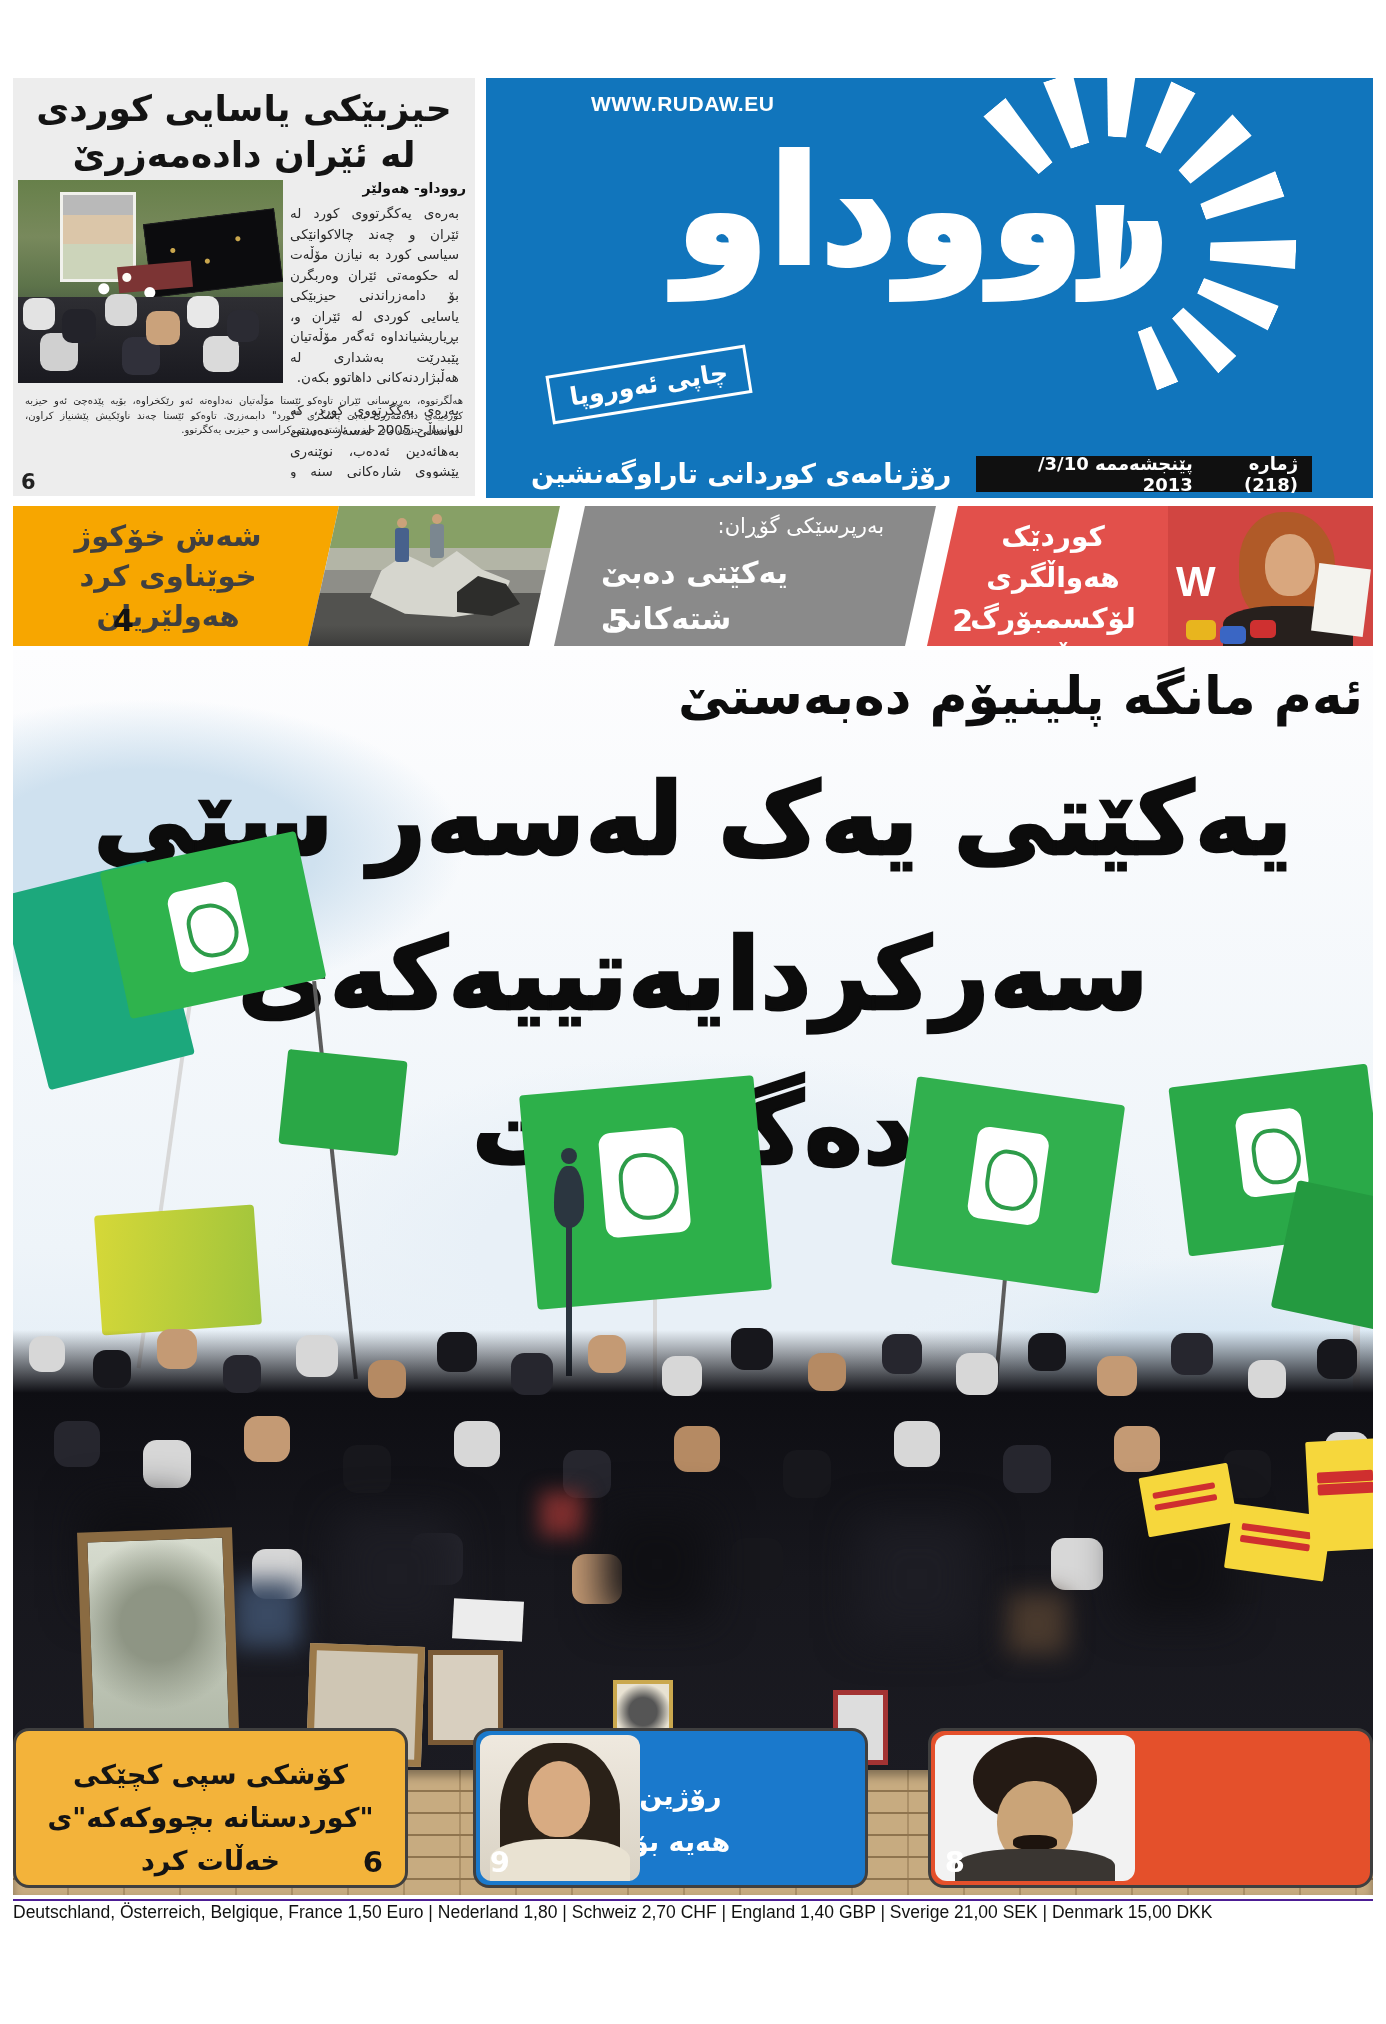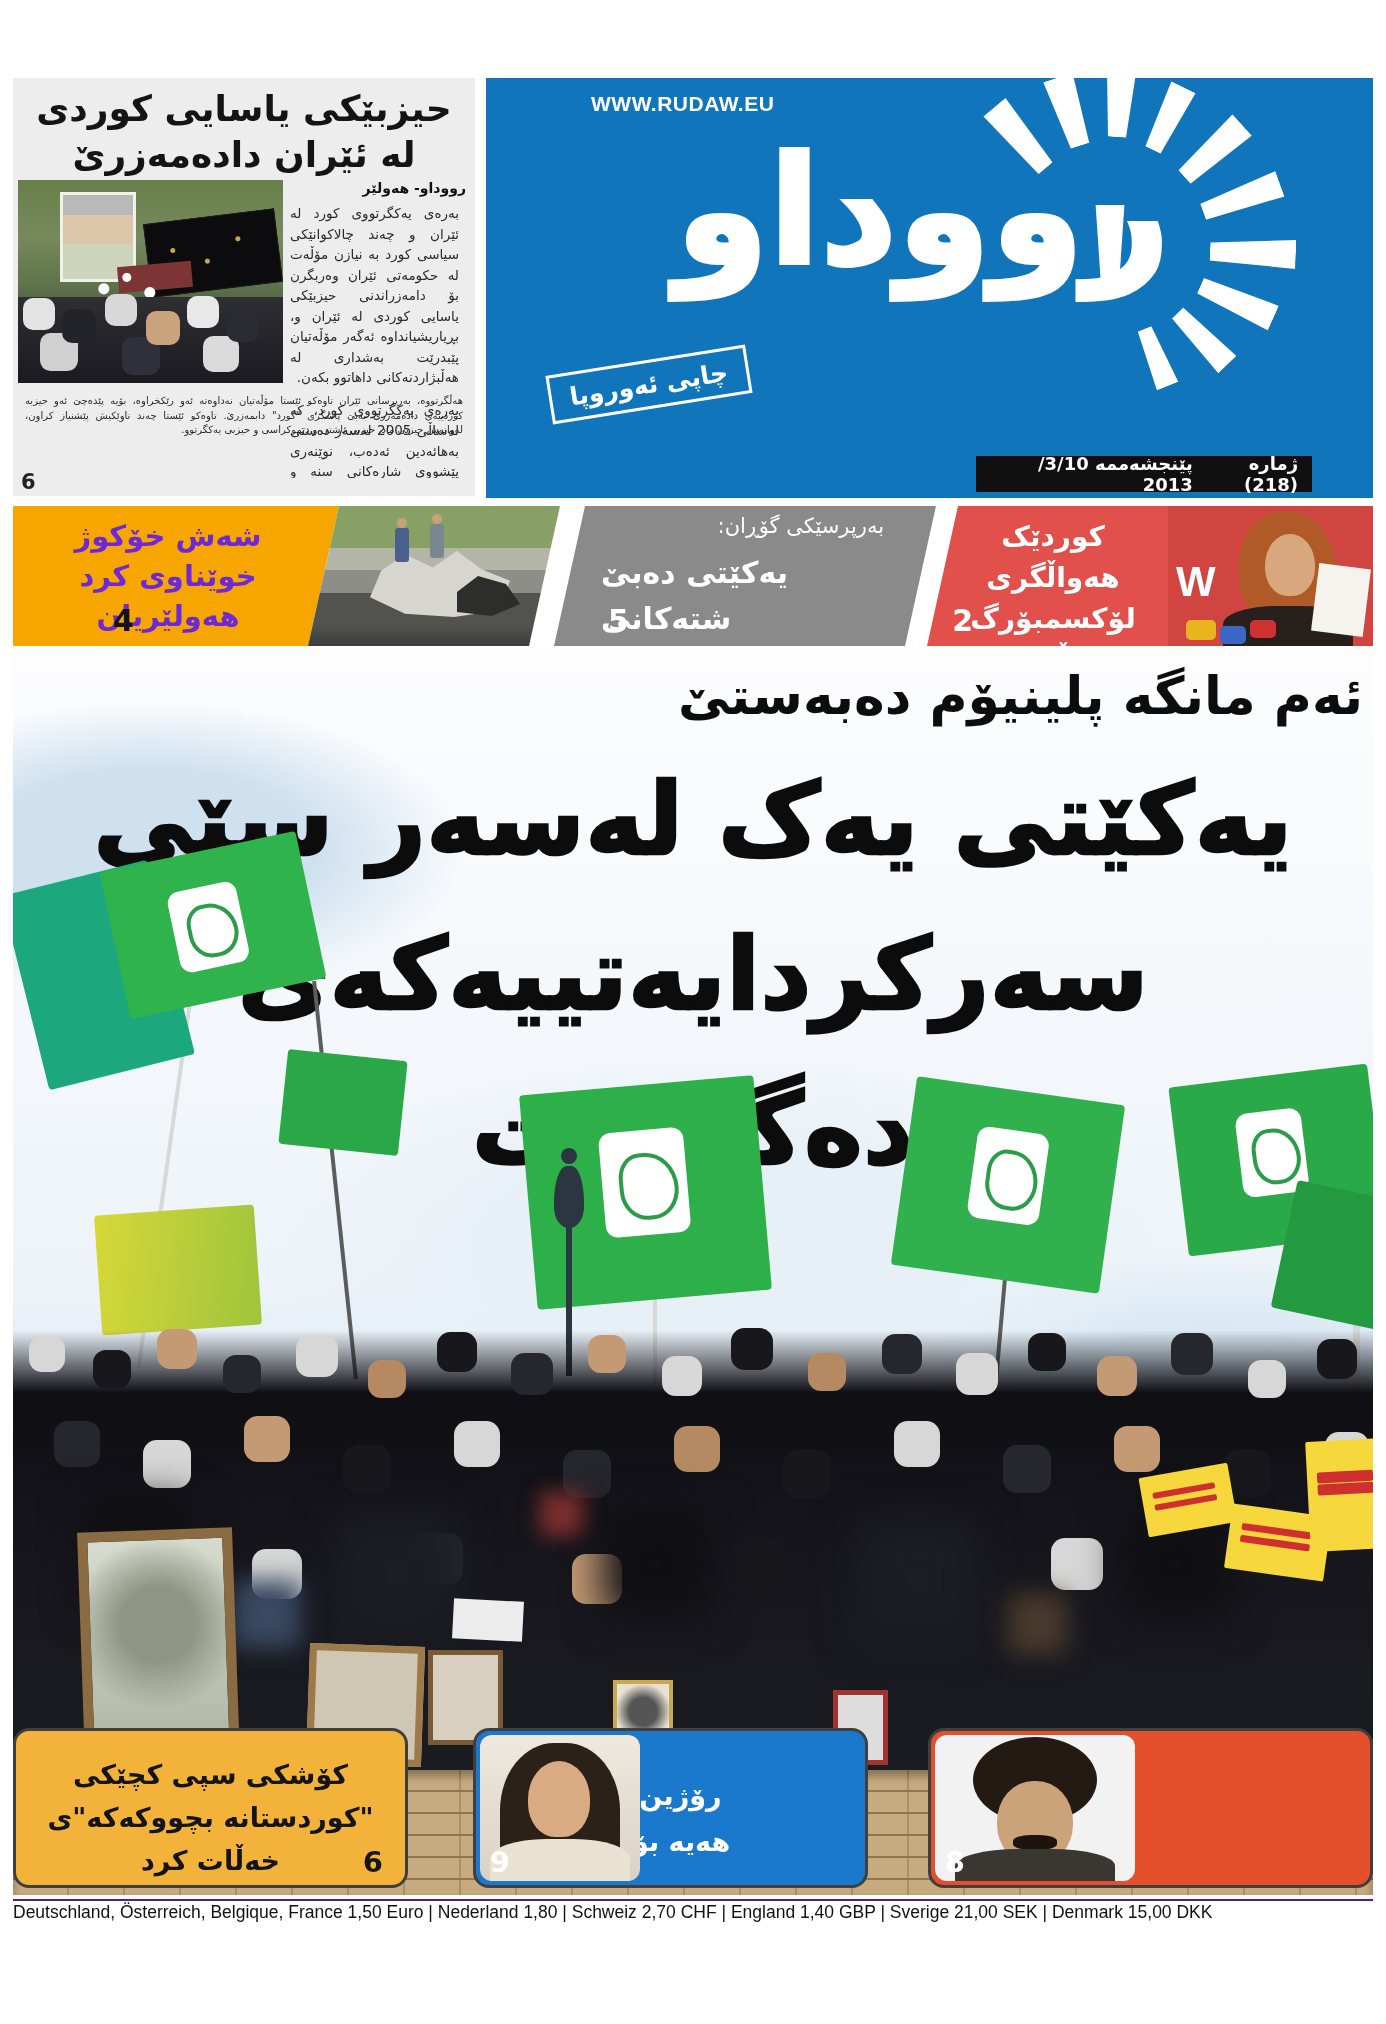--- a/index.html
+++ b/index.html
@@ -64,21 +64,21 @@
   .mh-badge{left:62px;top:282px;border:3px solid #fff;color:#fff;font-size:25px;font-weight:bold;
       padding:7px 18px;transform:rotate(-9deg);white-space:nowrap;}
   .mh-tagline{left:45px;top:380px;color:#fff;font-size:27px;font-weight:bold;}
   .mh-datebar{left:490px;top:378px;width:336px;height:36px;background:#101010;color:#fff;
       display:flex;align-items:center;justify-content:space-between;padding:0 14px;
       box-sizing:border-box;font-size:18px;font-weight:bold;}
 
   
   .t-orange{left:13px;top:506px;width:326px;height:140px;background:#F7A600;
       clip-path:polygon(0 0,100% 0,calc(100% - 31px) 100%,0 100%);}
-  .t-orange .t-lines{left:10px;top:10px;width:290px;text-align:center;color:#6d28d9;
+  .t-orange .t-lines{left:10px;top:10px;width:290px;text-align:center;color:#404040;
       font-size:29px;font-weight:bold;line-height:40px;}
   .t-photo1{left:300px;top:506px;width:260px;height:140px;
       clip-path:polygon(39px 0,100% 0,calc(100% - 31px) 100%,8px 100%);
       background:linear-gradient(#87a066 0 30%,#b3b5a6 30% 46%,#8e8e88 46% 62%,#52524f 62% 85%,#3d3d3b);}
   .wreck{left:70px;top:45px;width:140px;height:66px;background:#d6d6ce;
       clip-path:polygon(8% 30%,25% 5%,45% 25%,62% 0,80% 28%,100% 45%,92% 90%,60% 100%,25% 95%,0 70%);}
   .wreck2{left:150px;top:70px;width:70px;height:40px;background:#2d2d2b;
       clip-path:polygon(10% 40%,40% 0,80% 20%,100% 70%,60% 100%,10% 90%);}
   .fig{width:14px;height:34px;background:#47618c;border-radius:3px;}
   .fig::before{content:"";position:absolute;left:2px;top:-10px;width:10px;height:10px;border-radius:50%;background:#caa27a;}
@@ -218,20 +218,21 @@
     <div class="ray"></div>
     <div class="ray"></div>
     <div class="ray"></div>
     <div class="ray"></div>
     <div class="ray"></div>
     <div class="ray"></div>
     <div class="ray"></div>
     <div class="ray"></div>
     <div class="abs mh-logo">رووداو</div>
     <div class="abs mh-badge">چاپی ئەوروپا</div>
+    <div class="abs mh-tagline">رۆژنامەی کوردانی تاراوگەنشین</div>
     <div class="abs mh-datebar">
       <span>ژمارە (218)</span>
       <span>پێنجشەممە 3/10/ 2013</span>
     </div>
   </div>
 
   <div class="abs t-orange">
     <div class="abs t-lines">
       <div>شەش خۆکوژ</div>
       <div>خوێناوی کرد</div>

